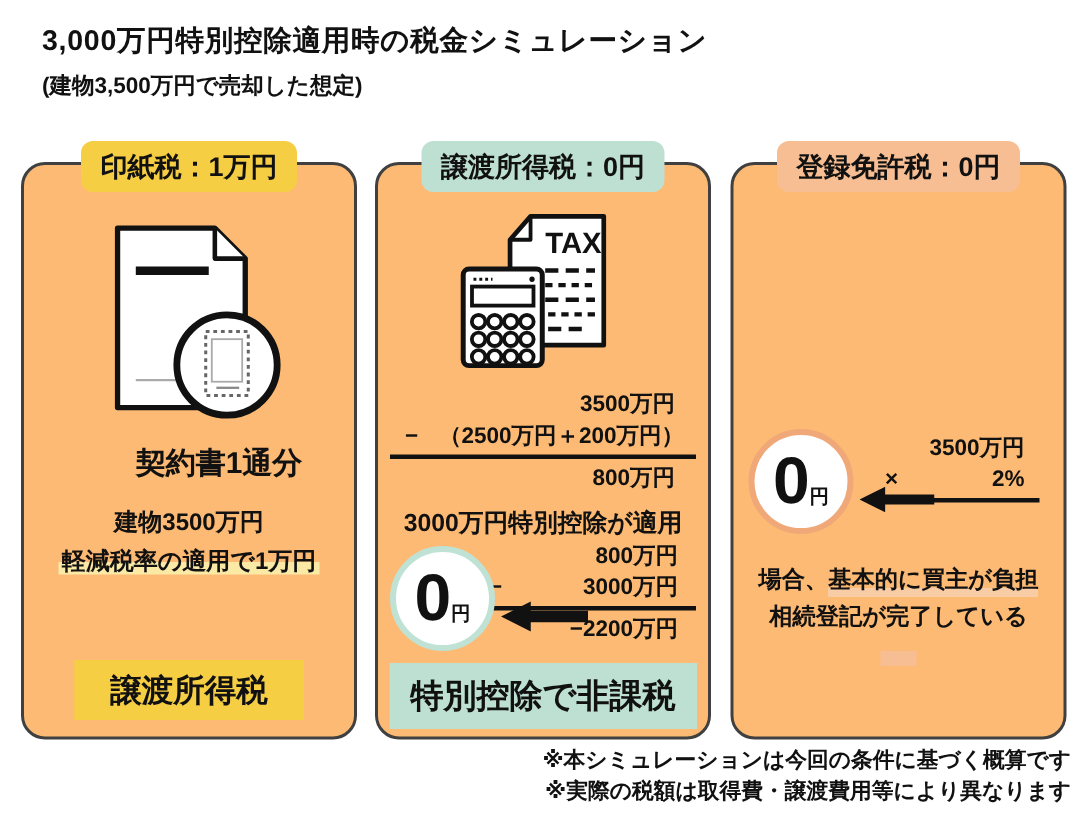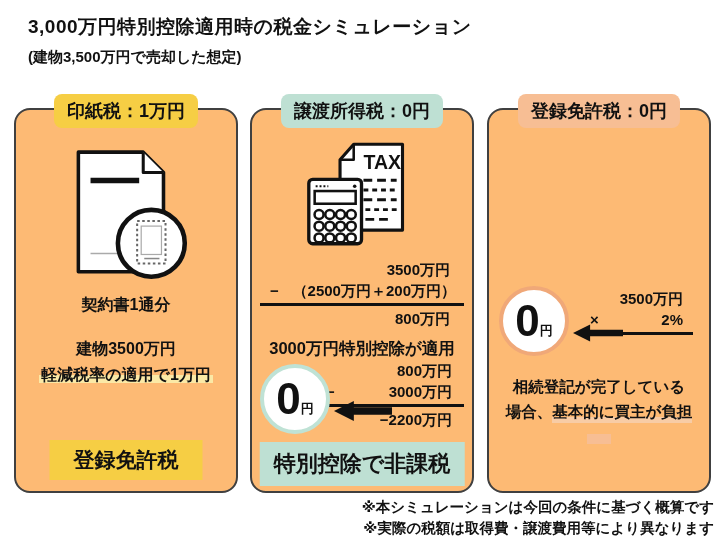--- a/index.html
+++ b/index.html
@@ -13,21 +13,21 @@
     position:absolute;top:108px;width:224px;height:385px;background:#fdba74;
     border:2px solid #404040;border-radius:16px;box-sizing:border-box;
   }
   .panel.p1{left:14px;} .panel.p2{left:250px;} .panel.p3{left:487px;}
   .panel-header{
     position:absolute;top:-16px;left:50%;transform:translateX(-50%);
     font-size:18px;padding:5px 13px;border-radius:8px;white-space:nowrap;z-index:2;
   }
   .bg-yellow{background:#F6CE44;} .bg-teal{background:#BEE0D3;} .bg-orange{background:#F7BE94;}
   .icon-wrap{position:absolute;left:50%;transform:translateX(-50%);}
-  .caption{position:absolute;width:100%;text-align:center;font-size:16px;}
+  .caption{position:absolute;width:100%;text-align:center;font-size:20px;margin-left:20px;}
   .note{position:absolute;width:100%;text-align:center;font-size:16px;line-height:26px;}
   .hl-yellow{background:linear-gradient(transparent 52%, #FBE9A6 52%);padding:0 2px;}
   .hl-orange{background:linear-gradient(transparent 70%, #F8CCA5 70%);padding-bottom:3px;}
   .badge{
     position:absolute;left:50%;transform:translateX(-50%);text-align:center;white-space:nowrap;
   }
   .badge.b1{top:330px;font-size:21px;padding:6px 24px;}
   .badge.b2{top:332px;font-size:22px;padding:7px 14px;}
   .badge.b3{top:324px;font-size:19px;padding:5px 12px;line-height:24px;}
   .badge .sub{font-size:14px;display:block;line-height:17px;}
@@ -72,21 +72,21 @@
       </svg>
     </div>
 
     <div class="caption" style="top:185px;">契約書1通分</div>
 
     <div class="note" style="top:226px;">
       <div>建物3500万円</div>
       <div><span class="hl-yellow">軽減税率の適用で1万円</span></div>
     </div>
 
-    <div class="badge b1 bg-yellow">登録免許税</div>
+    <div class="badge b1 bg-yellow">譲渡所得税</div>
   </section>
 
   <section class="panel p2">
     <div class="panel-header bg-teal">譲渡所得税：0円</div>
 
     <div class="icon-wrap" style="top:28px;">
       <svg width="122" height="110" viewBox="0 0 125 112">
         <path d="M40,22 L54,6 L104,6 L104,94 L40,94 Z" fill="#fff" stroke="#111" stroke-width="3.2" stroke-linejoin="round"></path>
         <path d="M40,22 L54,22 L54,6" fill="none" stroke="#111" stroke-width="2.6" stroke-linejoin="round"></path>
         <text x="64" y="31" font-size="20" fill="#111">TAX</text>
@@ -169,24 +169,24 @@
         <span class="zero-unit">円</span>
       </div>
       <div class="arrow" style="left:84px;top:46px;">
         <svg width="50" height="22" viewBox="0 0 76 26">
             <path d="M0,13 L26,0 L26,8 L76,8 L76,18 L26,18 L26,26 Z" fill="#111"></path>
           </svg>
       </div>
     </div>
 
     <div class="note" style="top:264px;font-size:15.5px;line-height:25px;">
-      <div>相続登記が完了している</div>
       <div>
         <span>場合、</span><span class="hl-orange">基本的に買主が負担</span>
       </div>
+      <div>相続登記が完了している</div>
     </div>
 
     <div class="badge b3 bg-orange">
     </div>
   </section>
 
   <div class="footnotes">
     <div>※本シミュレーションは今回の条件に基づく概算です</div>
     <div>※実際の税額は取得費・譲渡費用等により異なります</div>
   </div>

